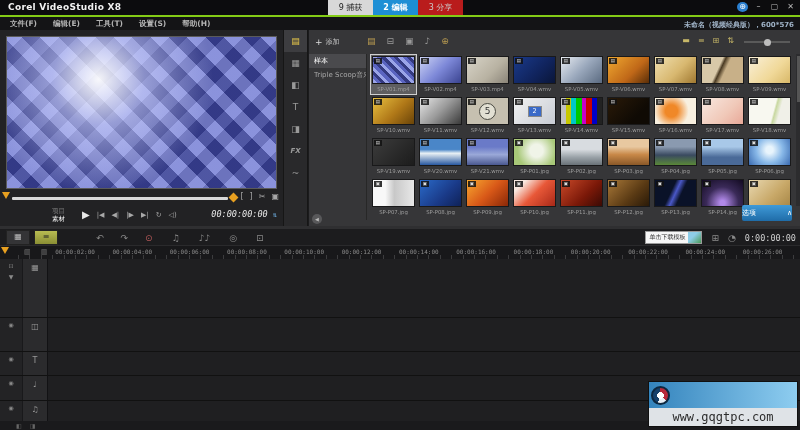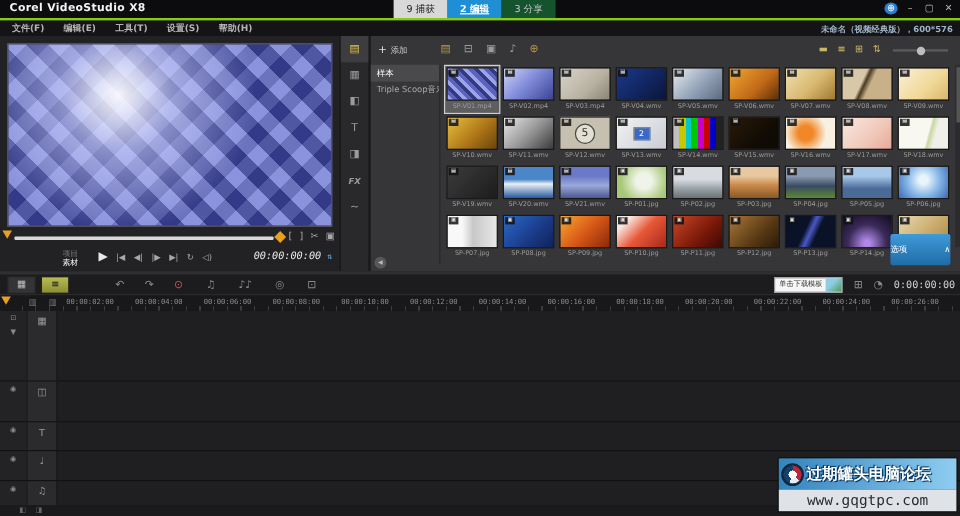--- a/index.html
+++ b/index.html
@@ -2,23 +2,23 @@
 <html><head>
 <meta charset="utf-8">
 <style>
   html,body{margin:0;padding:0;background:#000;}
   .app{position:relative;width:800px;height:430px;background:#1b1b1d;overflow:hidden;
        font-family:"DejaVu Sans","Liberation Sans",sans-serif;color:#ccc;}
   
   .titlebar{position:absolute;left:0;top:0;right:0;height:15px;background:#0c0c0e;border-bottom:8px solid #84cc16;}
   .app-title{position:absolute;left:8px;top:2px;font-size:9px;font-weight:bold;color:#f2f2f2;letter-spacing:.3px;}
   .tabs{position:absolute;left:328px;top:0;height:15px;display:flex;}
-  .tab{width:45px;text-align:center;font-size:8px;line-height:16px;color:#ccc;background:#14532d;cursor:default;}
+  .tab{width:45px;text-align:center;font-size:8px;line-height:16px;color:#ccc;background:#b91c1c;cursor:default;}
   .tab.light{background:#d8d8d8;color:#222;}
-  .tab.active{background:#1e8fd5;color:#fff;font-weight:bold;text-decoration:underline;}
+  .tab.active{background:#1e8fd5;color:#fff;font-weight:bold;}
   .winbtns{position:absolute;right:4px;top:2px;display:flex;gap:5px;align-items:center;}
   .winbtn{font-size:8px;color:#b8b8b8;width:11px;height:10px;line-height:10px;text-align:center;}
   .winbtn.help{color:#fff;background:#2a7fd0;border-radius:50%;}
   
   .menubar{position:absolute;left:0;top:17px;right:0;height:13px;background:#141416;font-weight:bold;}
   .menus{position:absolute;left:10px;top:2px;display:flex;gap:16px;}
   .menu-item{font-size:7.5px;color:#b4b4b4;}
   .project-info{position:absolute;right:6px;top:2.5px;font-size:7px;color:#9fb2c6;}
   
   .preview{position:absolute;left:0;top:30px;width:283px;height:196px;background:#222224;}
@@ -65,21 +65,21 @@
   .grid{position:absolute;left:61px;top:24px;display:grid;grid-template-columns:repeat(9,47px);grid-auto-rows:41px;}
   .cell{position:relative;width:45px;height:39px;margin:1px;}
   .cell.selected{background:#5e5e60;outline:1px solid #d0d0d0;}
   .thumb{position:relative;width:41px;height:26px;margin:1px auto 0;border:1px solid #19191a;background:#444;}
   .badge{position:absolute;left:1px;top:1px;width:8px;height:6px;background:rgba(18,18,18,.85);color:#ddd;font-size:4.5px;line-height:6px;text-align:center;}
   .mark{position:absolute;inset:0;display:flex;align-items:center;justify-content:center;}
   .mark .circle{width:15px;height:15px;border:1px solid #4a4a42;border-radius:50%;background:rgba(250,250,240,.55);color:#333;font-size:9px;line-height:15px;text-align:center;}
   .mark .screen{width:12px;height:9px;background:#3a6ac8;color:#fff;font-size:6.5px;line-height:9px;text-align:center;border:1px solid #888;}
   .thumb-name{font-size:6px;color:#9c9c9c;text-align:center;margin-top:1px;white-space:nowrap;overflow:hidden;transform:scale(.9);}
   .lib-scroll-left{position:absolute;left:3px;bottom:2px;width:10px;height:10px;border-radius:50%;background:#58585a;color:#bbb;font-size:5px;line-height:10px;text-align:center;}
-  .options-btn{position:absolute;right:8px;bottom:5px;width:50px;height:26px;background:linear-gradient(#3f9ad8,#1f6ca8);border-radius:2px;display:flex;align-items:center;justify-content:space-between;gap:4px;color:#fff;font-size:7px;}
+  .options-btn{position:absolute;right:8px;bottom:5px;width:50px;height:16px;background:linear-gradient(#3f9ad8,#1f6ca8);border-radius:2px;display:flex;align-items:center;justify-content:space-between;gap:4px;color:#fff;font-size:7px;}
   .lib-vscroll{position:absolute;right:0;top:24px;bottom:20px;width:4px;background:#2c2c2e;}
   .lib-vscroll .vthumb{position:absolute;top:2px;left:.5px;width:3px;height:46px;background:#555;}
   
   .splitter{position:absolute;left:0;top:226px;right:0;height:3px;background:#2f2f31;}
   
   .timeline{position:absolute;left:0;top:229px;right:0;bottom:0;background:#1c1c1e;}
   .tl-toolbar{position:absolute;left:0;top:1px;right:0;height:15px;}
   .tl-left{position:absolute;left:6px;top:0;display:flex;align-items:center;}
   .tl-viewbtn{width:22px;height:13px;margin-right:4px;background:#343436;border:1px solid #222;color:#c0c0c0;font-size:8px;line-height:12px;text-align:center;}
   .tl-viewbtn.active{background:linear-gradient(#b8bc52,#8a8e34);color:#222;}
@@ -541,18 +541,17 @@
       </div>
     <div class="tl-bottom">
       <span>◧</span>
       <span>◨</span>
     </div>
   </div>
 
   <div class="watermark">
     <div class="wm-top">
       <div class="wm-logo"></div>
-      <div class="wm-title">过期罐头电脑论坛</div>
     </div>
     <div class="wm-bottom">www.gqgtpc.com</div>
   </div>
 
 </div>
 
 </body></html>

